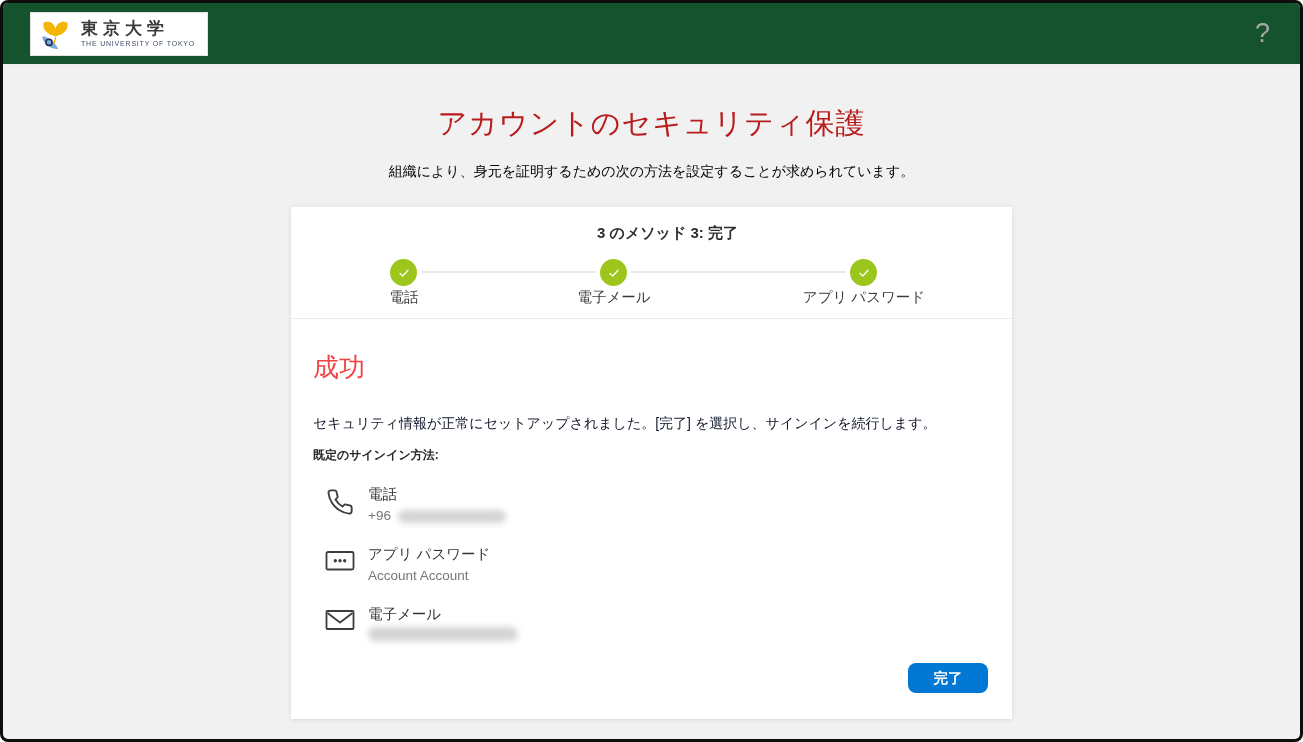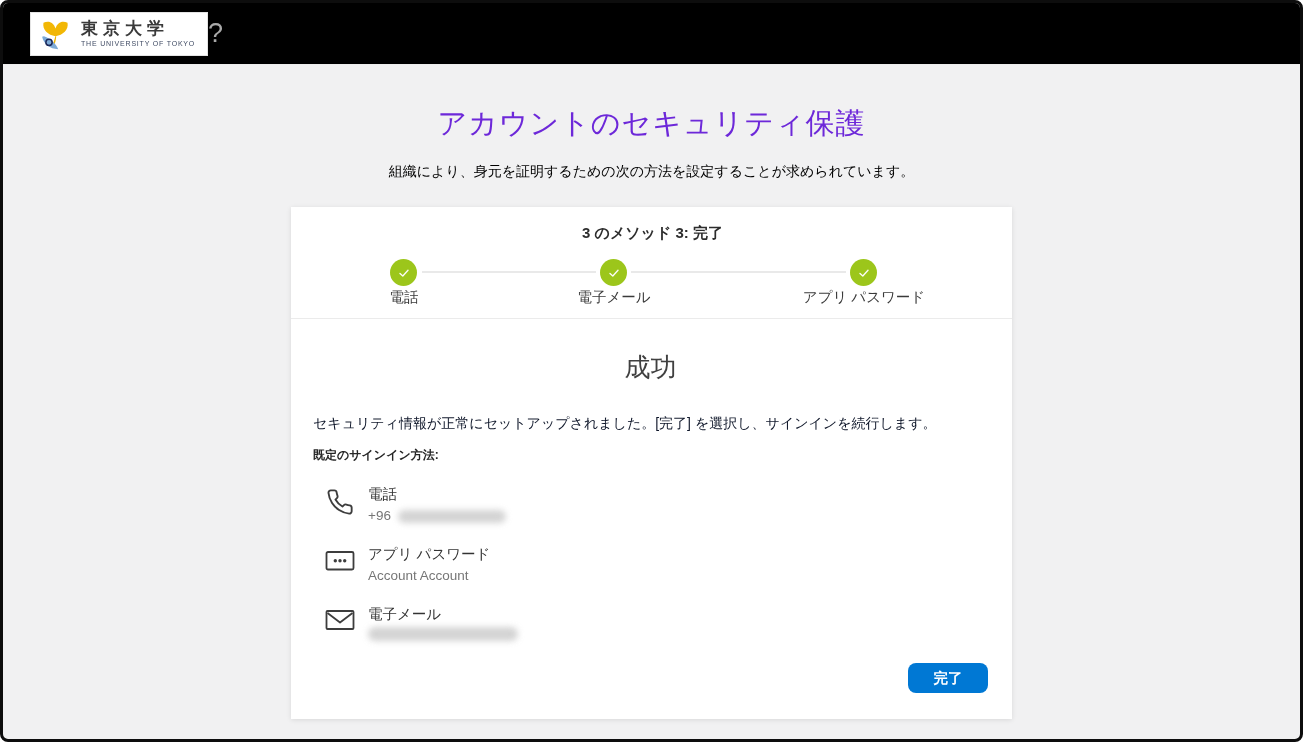--- a/index.html
+++ b/index.html
@@ -14,23 +14,23 @@
     border: 3px solid #0d0d0d;
     border-radius: 8px;
     overflow: hidden;
     background: #f1f1f2;
     display: flex; flex-direction: column;
   }
 
   
   .topbar {
     height: 62px; flex: 0 0 62px;
-    background: #000000;
+    background: #14532d;
     border-bottom: 1px solid #ededed;
-    display: flex; align-items: center; 
+    display: flex; align-items: center; justify-content: space-between;
     padding: 0 30px 0 27px;
   }
   .logo-box {
     background: #ffffff;
     border: 1px solid #e4e4e4;
     display: flex; align-items: center;
     padding: 4px 12px 4px 6px;
     height: 44px;
   }
   .logo-mark { width: 37px; height: 37px; margin-right: 7px; flex: 0 0 auto; }
@@ -46,41 +46,41 @@
   .help {
     font-size: 27px; color: #a9a9a9; font-weight: 400;
     line-height: 1; cursor: pointer; user-select: none;
   }
 
   
   .main { flex: 1; overflow: hidden; }
   .page-title {
     margin: 39px 0 0;
     text-align: center;
-    font-size: 29px; font-weight: 400; color: #6d28d9;
+    font-size: 29px; font-weight: 400; color: #b91c1c;
     letter-spacing: 1px;
   }
   .page-subtitle {
     margin: 19px 0 0;
     text-align: center;
     font-size: 14px; color: #000000;
   }
 
   
   .card {
     width: 721px; margin: 26px auto 0;
     background: #ffffff;
     box-shadow: 0 1px 5px rgba(0,0,0,0.10);
   }
   .card-progress {
     position: relative; height: 112px;
     border-bottom: 1px solid #ebebeb;
   }
   .progress-title {
-    position: absolute; top: 17px; left: 1px; width: 100%;
+    position: absolute; top: 17px; left: 16px; width: 100%;
     text-align: center;
     font-size: 15px; font-weight: 700; color: #2d2d2d;
   }
   .step-line {
     position: absolute; top: 64px; height: 2px; background: #e9e9e9;
   }
   .line-1 { left: 131px; width: 174px; }
   .line-2 { left: 340px; width: 215px; }
   .step-circle {
     position: absolute; top: 52px;
@@ -97,23 +97,22 @@
     font-size: 14.5px; color: #3a3a3a; white-space: nowrap;
   }
   .label-1 { left: 113px; }
   .label-2 { left: 323px; }
   .label-3 { left: 573px; }
 
   
   .card-body { padding: 28px 24px 26px 22px; }
   .success-heading {
     margin: 2px 0 0;
-    font-size: 26px; font-weight: 400; color: #404040;
+    font-size: 26px; font-weight: 400; color: #ef4444;
     line-height: 36px;
-    text-align: center;
   }
   .success-message {
     margin: 28px 0 0;
     font-size: 14px; color: #0f172a; line-height: 20px;
   }
   .default-methods-label {
     margin: 12px 0 0;
     font-size: 12px; font-weight: 700; color: #262626; line-height: 20px;
   }
   .method-list { margin-top: 20px; }

